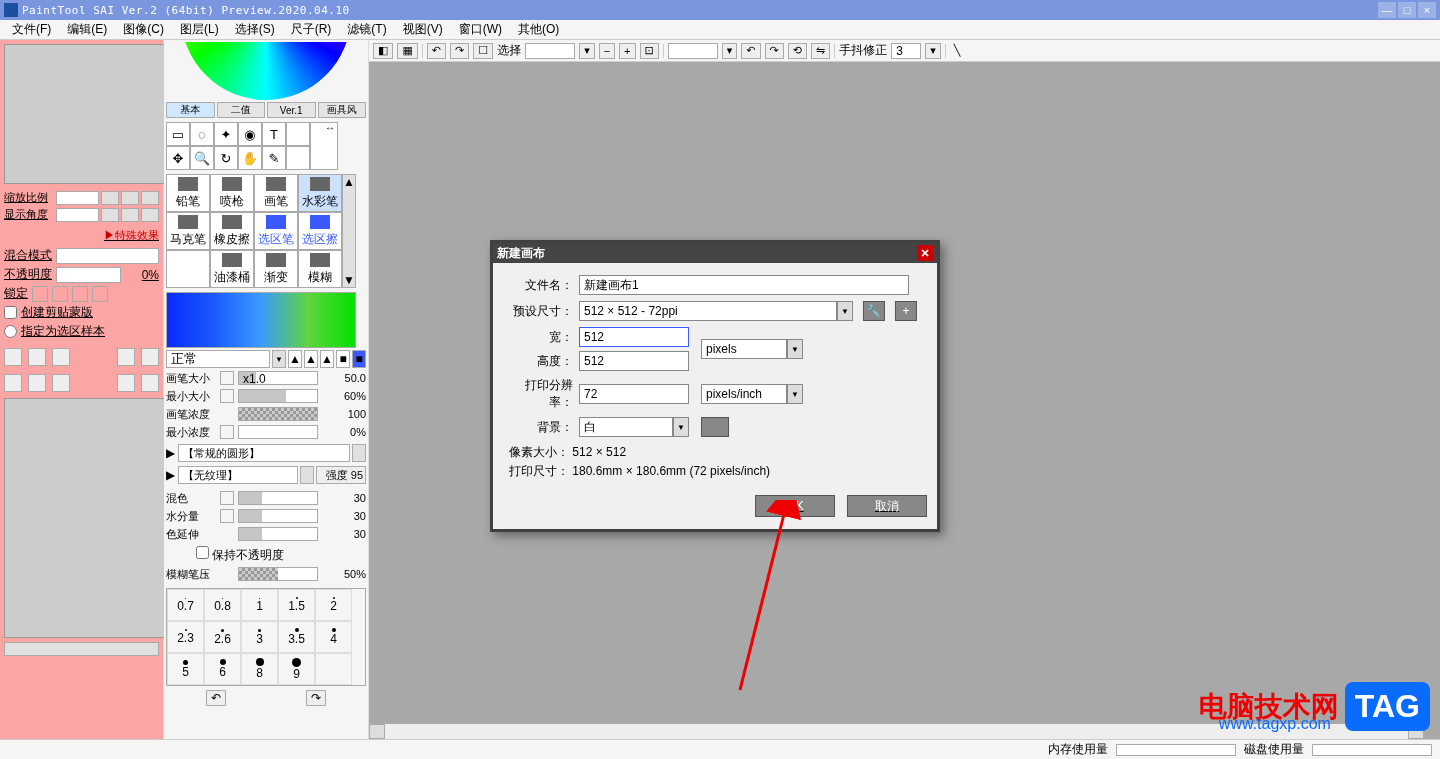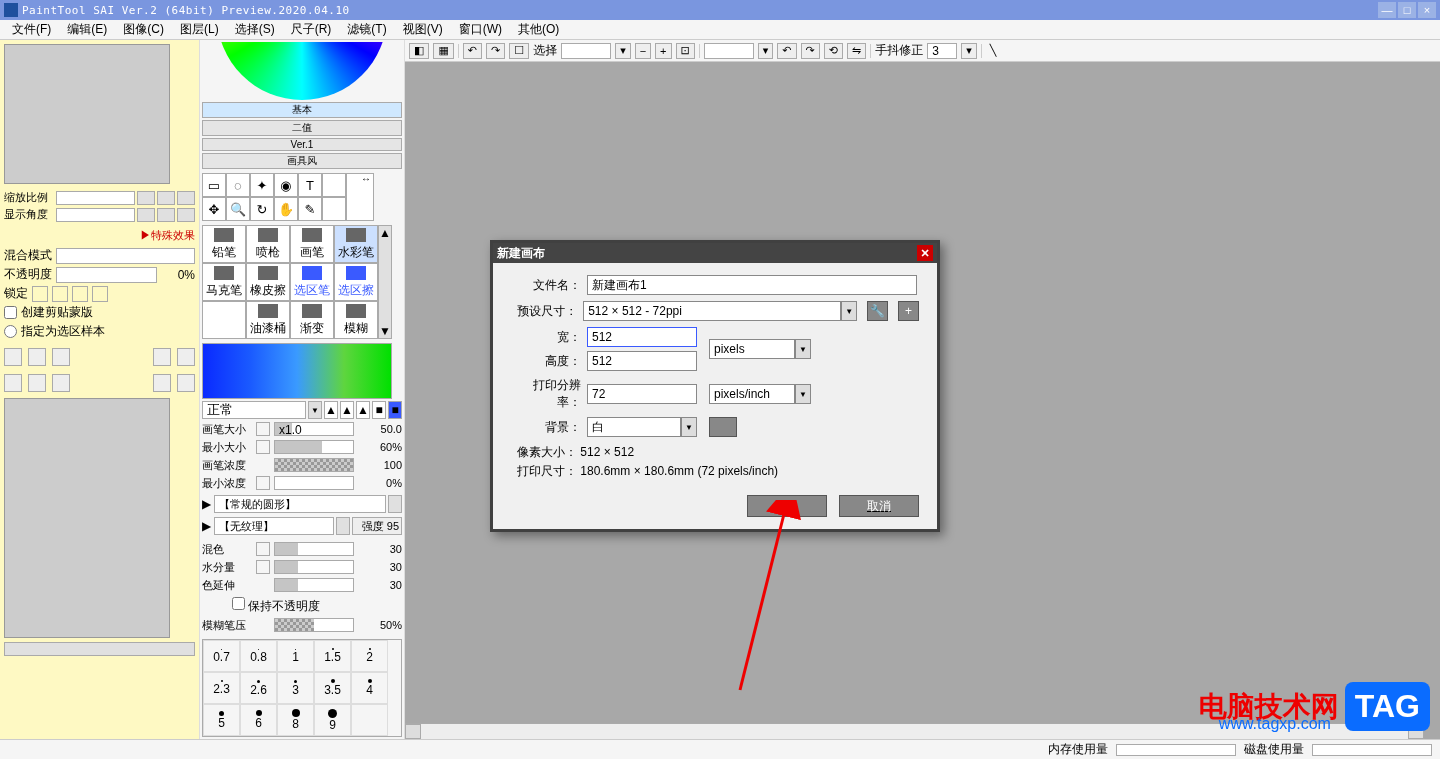--- a/index.html
+++ b/index.html
@@ -8,41 +8,41 @@
 .title-bar { background: #7a96df; color: #fff; height: 20px; display: flex; align-items: center; padding: 0 4px; }
 .title-bar .app-icon { width: 14px; height: 14px; background: #1e4f9e; margin-right: 4px; }
 .title-bar .title-text { flex: 1; font-size: 11px; letter-spacing: 0.5px; font-family: monospace; }
 .title-bar .win-btn { width: 18px; height: 16px; background: #9bb2e5; margin-left: 2px; display: flex; align-items: center; justify-content: center; color: #fff; font-size: 11px; }
 
 .menu-bar { background: #f5f5f5; height: 20px; border-bottom: 1px solid #ccc; display: flex; align-items: center; padding: 0 4px; }
 .menu-bar span { padding: 2px 8px; font-size: 12px; }
 
 .content { display: flex; height: calc(100% - 60px); }
 
-.left-col { width: 200px; background: #fef9c3; border-right: 1px solid #ddd; padding: 4px; }
+.left-col { width: 164px; background: #fca5a5; border-right: 1px solid #ddd; padding: 4px; text-decoration: underline; }
 .nav-preview { width: 166px; height: 140px; background: #ccc; border: 1px solid #999; margin-bottom: 6px; }
 .slider-row { display: flex; align-items: center; gap: 2px; margin-bottom: 2px; }
 .slider-row .lbl { width: 50px; font-size: 11px; }
 .slider-row .bar { flex:1; height: 14px; background: #fff; border: 1px solid #aaa; }
 .slider-row .btn { width: 18px; height: 14px; background: #e0e0e0; border: 1px solid #aaa; }
 .fx-header { color: #c00; font-size: 11px; margin: 6px 0 4px; text-align: right; }
 .fx-row { display:flex; align-items:center; gap:4px; margin-bottom:2px; font-size:11px; }
 .fx-row .fld { flex:1; height:16px; background:#fff; border:1px solid #aaa; }
 .fx-row .pct { width: 34px; text-align: right; }
 .chk-row { display:flex; align-items:center; gap:4px; font-size:11px; margin-top:2px; }
 .chk-row input { margin:0; }
 .ico-row { display:flex; gap:6px; margin-top:8px; }
 .ico-row .ic { width:18px; height:18px; border:1px solid #aaa; background:#eee; }
 .layer-list { width:166px; height:240px; background:#ccc; border:1px solid #999; margin-top:6px; }
 .ls-scrollbar { height:14px; background:#e0e0e0; border:1px solid #aaa; margin-top:4px; }
 
 .mid-col { width: 205px; background:#f5f5f5; border-right:1px solid #ddd; padding:2px; }
 .color-wheel { width:190px; height:58px; position:relative; margin:auto; overflow:hidden; }
 .color-wheel .ring { width:170px; height:170px; border-radius:50%; background: conic-gradient(red,magenta,blue,cyan,lime,yellow,red); position:absolute; left:10px; top:-112px; }
-.tab-row { display:flex; gap:2px; margin-top:2px;flex-direction:column; }
+.tab-row { display:flex; gap:2px; margin-top:2px; }
 .tab-row .tab { flex:1; height:16px; background:#e5e5e5; border:1px solid #aaa; font-size:10px; display:flex; align-items:center; justify-content:center; }
 .tab-row .tab.active { background:#cfe8ff; }
 .tool-grid { display:grid; grid-template-columns: repeat(6,24px) 28px; gap:0; margin-top:4px; }
 .tool-grid .tc { width:24px; height:24px; border:1px solid #aaa; background:#fff; display:flex; align-items:center; justify-content:center; font-size:13px; }
 .tool-grid .sw { width:28px; height:48px; border:1px solid #aaa; background:#fff; grid-row: span 2; position: relative; }
 .tool-grid .sw::after { content:"↔"; position:absolute; top:-2px; left:14px; font-size:10px; }
 .brush-grid-wrap { display:flex; margin-top:4px; }
 .brush-grid { display:grid; grid-template-columns: repeat(4,44px); }
 .brush-grid .bc { width:44px; height:38px; border:1px solid #aaa; background:#fff; font-size:10px; display:flex; flex-direction:column; align-items:center; justify-content:flex-end; padding-bottom:1px; }
 .brush-grid .bc .bicon { width:20px; height:14px; background:#666; margin-bottom:2px; }
@@ -81,21 +81,21 @@
 .main-toolbar .mt-sep { width:1px; height:14px; background:#ccc; }
 .main-toolbar .mt-fld { width:50px; height:16px; background:#fff; border:1px solid #aaa; }
 .canvas-region { position:absolute; top:22px; left:0; right:0; bottom:0; background:#a8a8a8; }
 .h-scroll { position:absolute; bottom:0; left:0; right:16px; height:16px; background:#e0e0e0; border-top:1px solid #aaa; display:flex; }
 .h-scroll .hs-btn { width:16px; background:#ddd; border:1px solid #aaa; }
 .h-scroll .hs-track { flex:1; background:#eee; }
 
 .dialog { position:absolute; left:490px; top:240px; width:450px; background:#f0f0f0; border:3px solid #404040; box-shadow:4px 4px 10px rgba(0,0,0,0.4); }
 .dialog .dlg-title { height:20px; background:#444; color:#fff; display:flex; align-items:center; padding:0 4px; font-weight:bold; font-size:12px; }
 .dialog .dlg-title .dlg-close { margin-left:auto; width:16px; height:16px; background:#c00; color:#fff; display:flex; align-items:center; justify-content:center; font-size:11px; }
-.dialog .dlg-body { padding:12px 18px;border-radius:11px; }
+.dialog .dlg-body { padding:12px 10px;border-radius:11px; }
 .dlg-row { display:flex; align-items:center; margin-bottom:6px; gap:6px; }
 .dlg-row .dlbl { width:70px; text-align:right; font-size:12px; }
 .dlg-row input[type=text] { height:20px; border:1px solid #888; padding:0 4px; font-size:12px; background:#fff; }
 .dlg-row .ddwrap { display:flex; }
 .dlg-row .ddbtn { width:16px; height:20px; background:#ddd; border:1px solid #888; display:flex; align-items:center; justify-content:center; font-size:8px; }
 .dlg-row .sqbtn { width:22px; height:20px; background:#888; border:1px solid #555; margin-left:4px; display:flex; align-items:center; justify-content:center; color:#fff; font-size:12px; }
 .dlg-wh-col { display:flex; flex-direction:column; gap:4px; }
 .dlg-info { font-size:12px; margin-left:6px; line-height:1.6; font-family:monospace; }
 .dlg-btns { display:flex; justify-content:flex-end; gap:12px; margin-top:14px;text-decoration:underline; }
 .dlg-btns .db { width:80px; height:22px; background:#888; color:#fff; border:1px solid #555; font-size:12px; display:flex; align-items:center; justify-content:center; }

